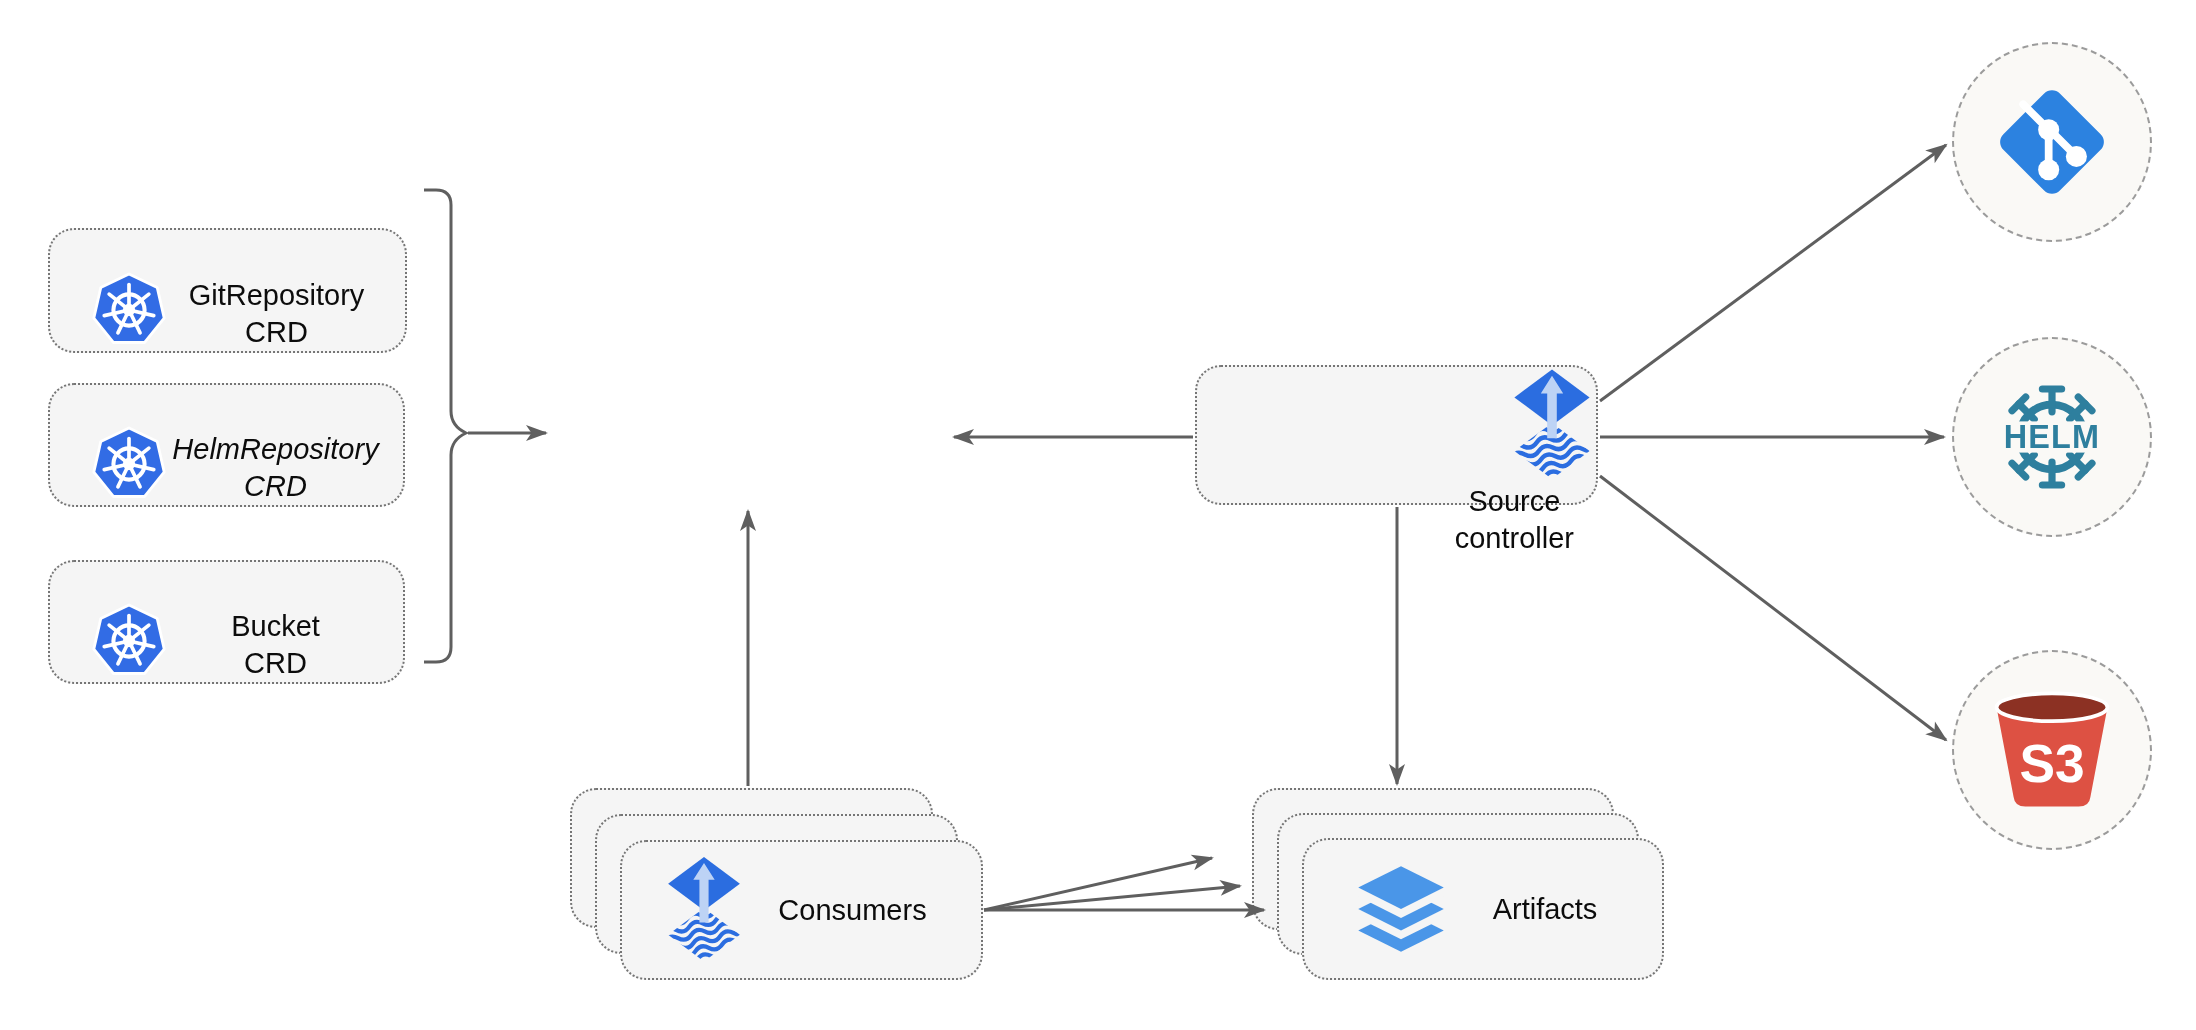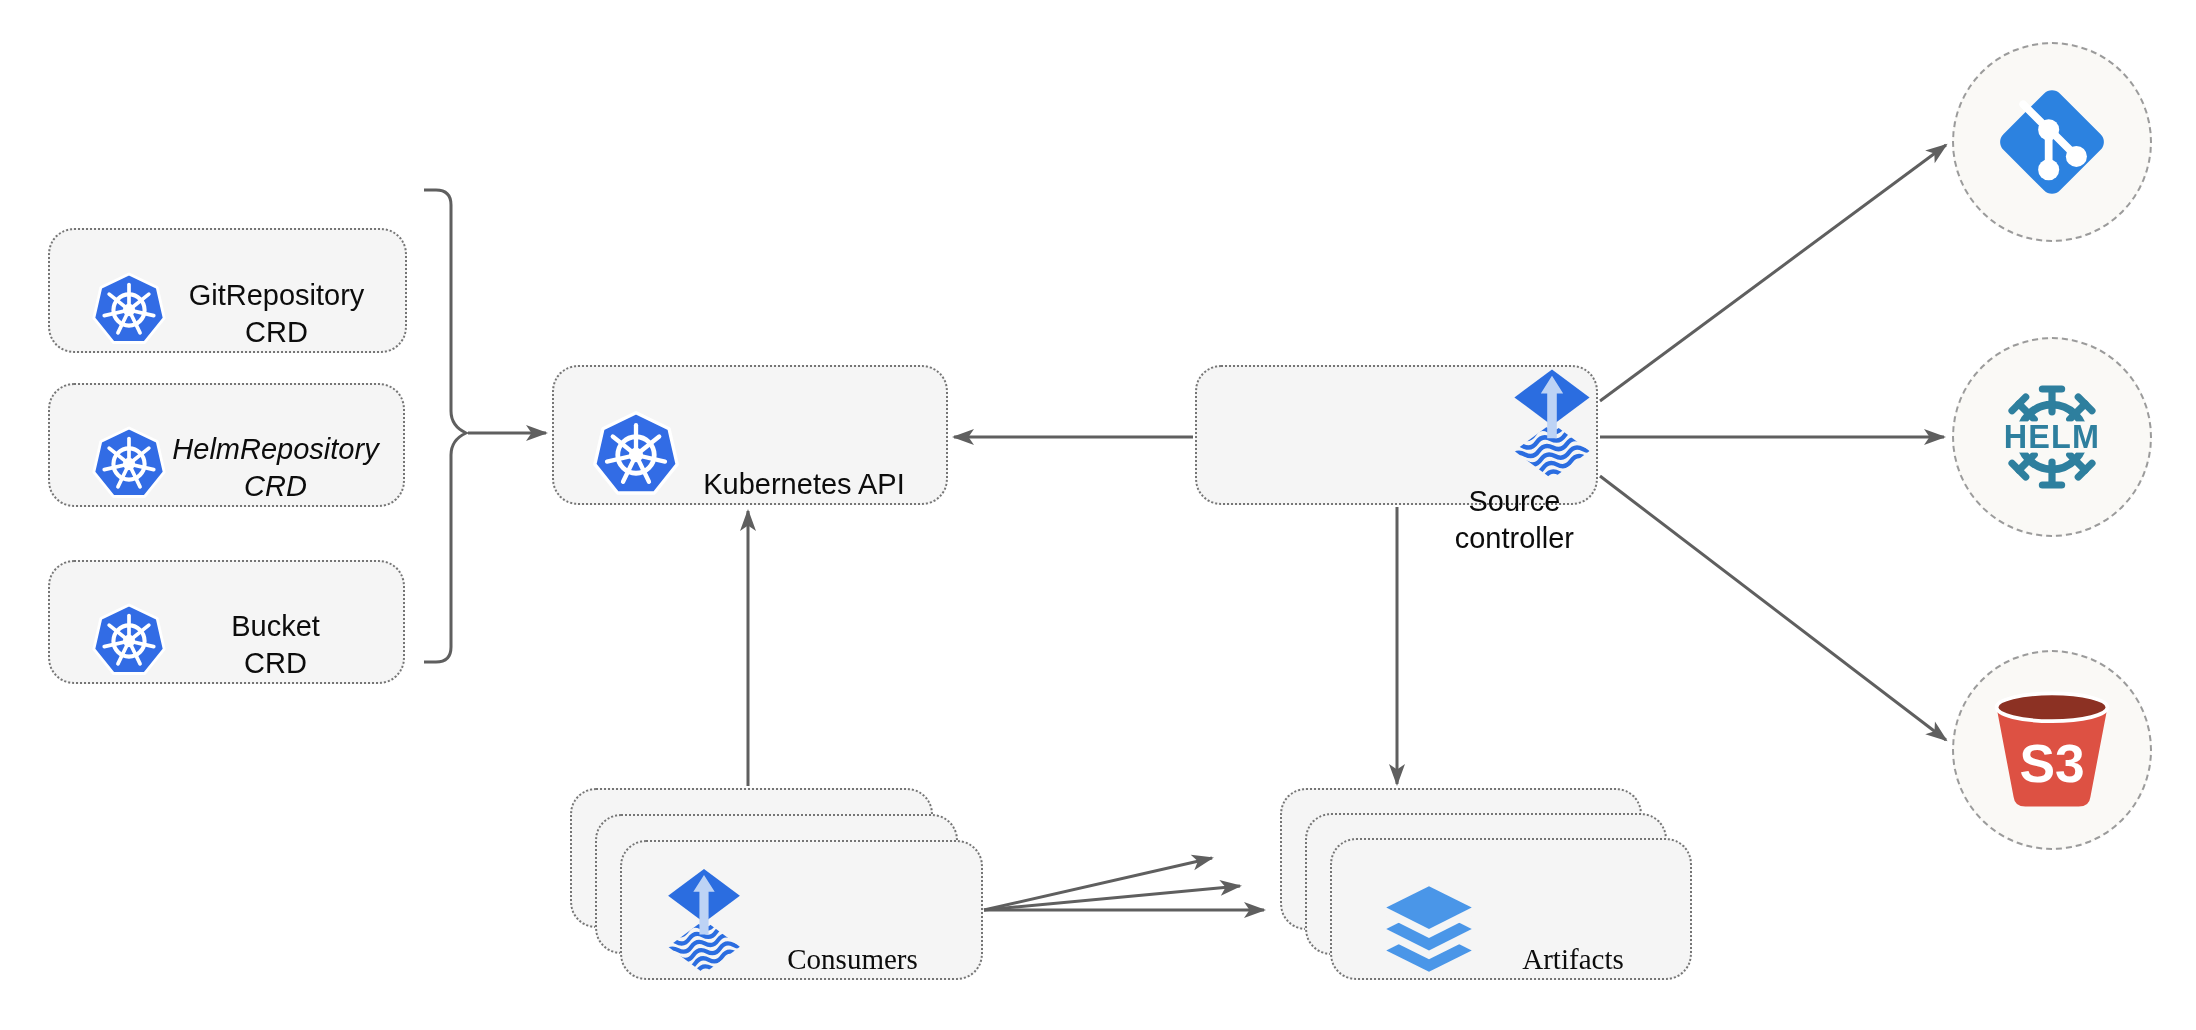--- a/index.html
+++ b/index.html
@@ -14,21 +14,21 @@
     border:2px dotted var(--node_border);
     border-radius:26px;
     display:flex;align-items:flex-end;
   }
   .stack{position:absolute;z-index:2;}
   .layer{
     position:absolute;box-sizing:border-box;
     background:var(--node_fill);
     border:2px dotted var(--node_border);
     border-radius:26px;
-    display:flex;align-items:flex-end;font-family:Liberation Serif, serif;
+    display:flex;align-items:center;
   }
   .circle{
     position:absolute;z-index:2;box-sizing:border-box;
     width:200px;height:200px;border-radius:50%;
     background:var(--circle_fill);
     border:2.4px dashed var(--circle_border);
     display:flex;align-items:center;justify-content:center;
   }
   .label{
     flex:1;text-align:center;color:#0c0c0c;
@@ -167,28 +167,20 @@
   <div class="node" style="left:48px;top:560px;width:357px;height:124px;">
     <svg width="82" height="82" style="margin-left:38px;flex:none;">
         <use href="#icon-k8s"></use>
       </svg>
     <div class="label">
       <span>Bucket</span><br>
       <span>CRD</span>
     </div>
   </div>
 
-  <div class="node" style="left:552px;top:365px;width:396px;height:140px;">
-    <svg width="96" height="96" style="margin-left:34px;flex:none;">
-        <use href="#icon-k8s"></use>
-      </svg>
-    <div class="label">
-      <span>Kubernetes API</span>
-    </div>
-  </div>
 
   <div class="node" style="left:1195px;top:365px;width:403px;height:140px;flex-direction:column;">
     <svg width="88" height="116" style="margin-left:44px;flex:none;">
         <use href="#icon-flux"></use>
       </svg>
     <div class="label">
       <span>Source</span><br>
       <span>controller</span>
     </div>
   </div>
@@ -199,21 +191,21 @@
     <div class="layer" style="left:50px;top:52px;width:363px;height:140px;">
       <svg width="84" height="112" style="margin-left:40px;flex:none;">
           <use href="#icon-flux"></use>
         </svg>
       <div class="label">
         <span>Consumers</span>
       </div>
     </div>
   </div>
 
-  <div class="stack" style="left:1280px;top:788px;width:412px;height:192px;">
+  <div class="stack" style="left:1252px;top:788px;width:412px;height:192px;">
     <div class="layer" style="left:0;top:0;width:362px;height:142px;"></div>
     <div class="layer" style="left:25px;top:25px;width:362px;height:142px;"></div>
     <div class="layer" style="left:50px;top:50px;width:362px;height:142px;">
       <svg width="98" height="98" style="margin-left:48px;flex:none;">
           <use href="#icon-layers"></use>
         </svg>
       <div class="label">
         <span>Artifacts</span>
       </div>
     </div>

